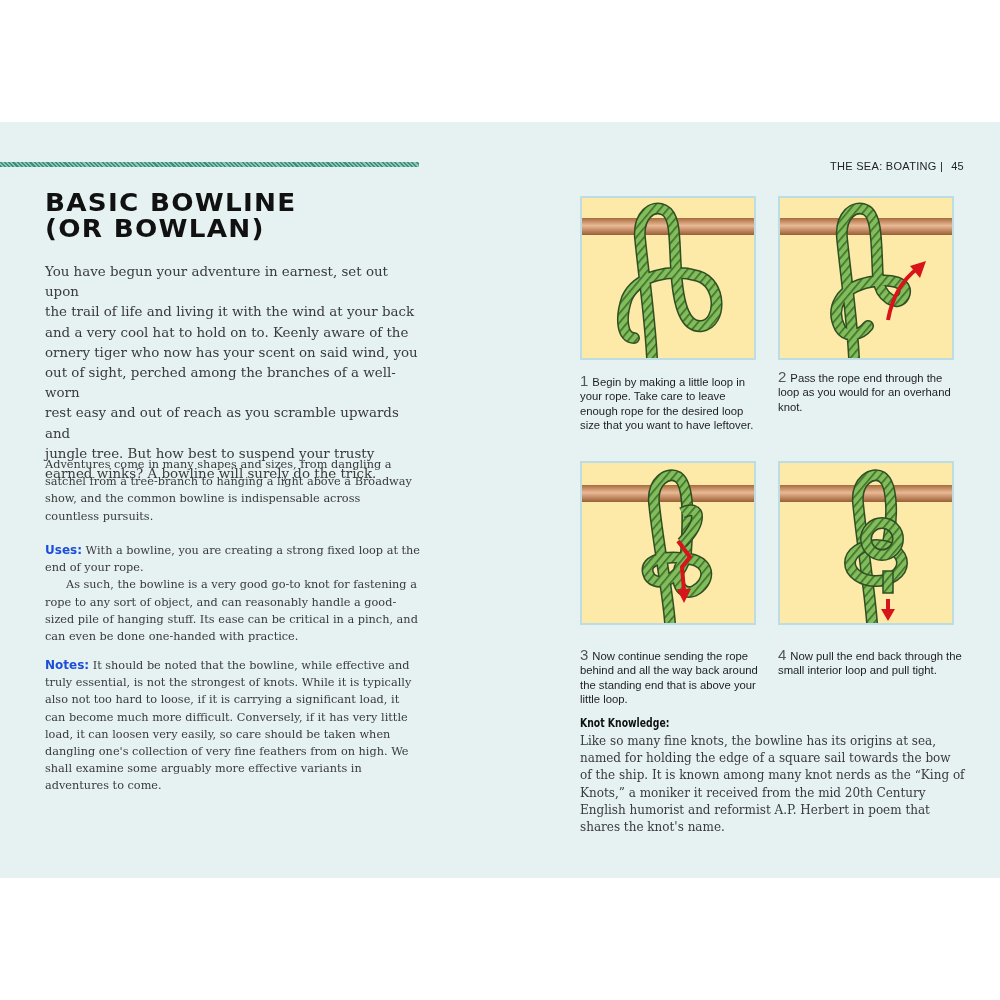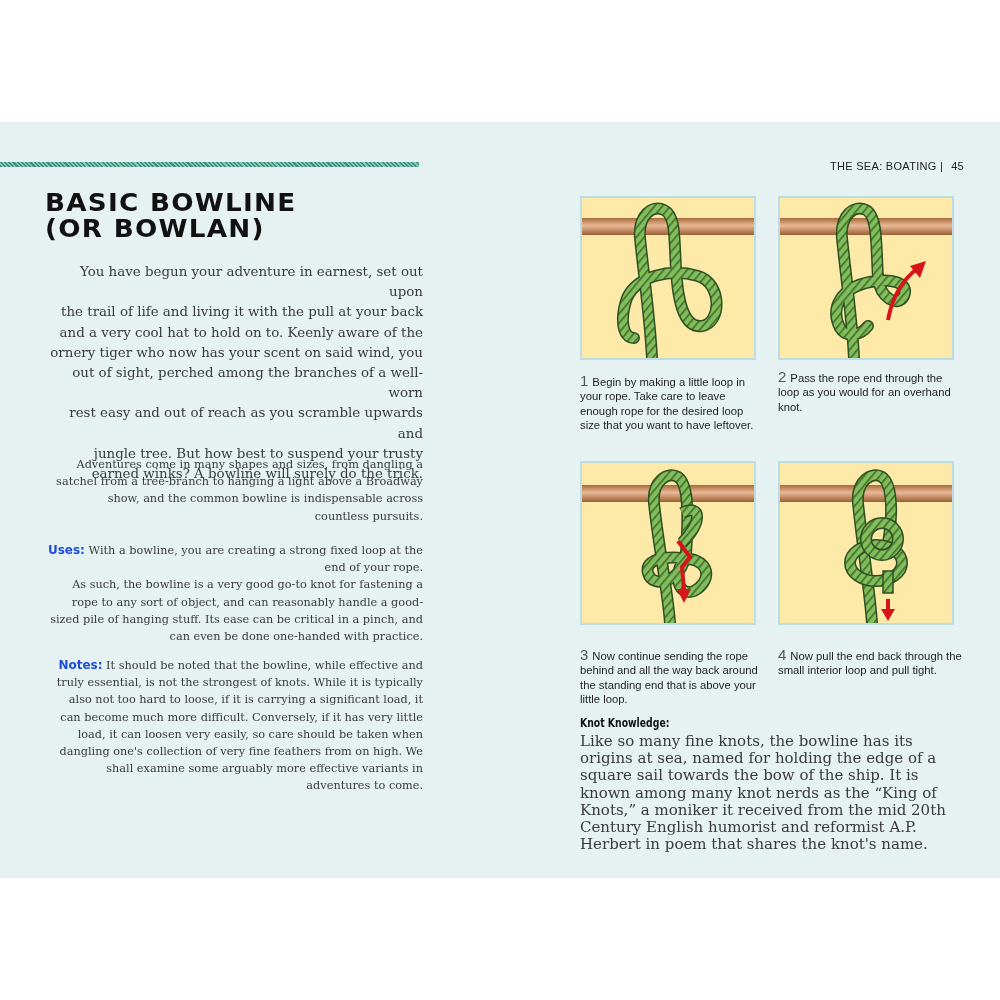--- a/index.html
+++ b/index.html
@@ -1,21 +1,21 @@
 <!DOCTYPE html>
 <html><head>
 <meta charset="utf-8">
 <style>
   html, body { margin: 0; padding: 0; }
   body { width: 1000px; height: 1000px; background: #ffffff; position: relative; overflow: hidden; font-family: "DejaVu Serif", serif; }
   .spread { position: absolute; left: 0; top: 122px; width: 1000px; height: 756px; background: #e6f2f2; }
   .rule { position: absolute; left: 0; top: 40px; width: 419px; height: 5px;
     background: repeating-linear-gradient(45deg, #3f8f7e 0 1.5px, #8cc6b6 1.5px 3px); }
   .title { position: absolute; left: 45px; top: 68px; margin: 0; font-family: "DejaVu Sans", sans-serif; font-weight: 900; font-size: 25px; line-height: 26px; letter-spacing: 1.2px; color: #111; transform: scaleX(1.05); transform-origin: left top; }
-  .left-col { position: absolute; left: 45px; width: 378px; color: #3a3a3a; text-align: right; }
+  .left-col { position: absolute; left: 45px; width: 378px; color: #3a3a3a; }
   .intro { top: 140px; font-size: 13.4px; line-height: 20.2px; }
   .intro p, .body p { margin: 0; }
   .body { font-size: 11.3px; line-height: 17.2px; }
   .p1 { top: 334px; }
   .uses { top: 420px; }
   .notes { top: 535px; }
   .lbl { font-family: "DejaVu Sans", sans-serif; font-weight: bold; color: #1d4ed8; font-size: 12px; }
   .indent { text-indent: 21px; }
   .header { position: absolute; right: 36px; top: 38px; font-family: "Liberation Sans", sans-serif; font-size: 11px; color: #222; letter-spacing: 0.3px; }
   .header .pg { margin-left: 8px; }
@@ -25,36 +25,36 @@
   .p-2 { left: 778px; top: 74px; }
   .p-3 { left: 580px; top: 339px; }
   .p-4 { left: 778px; top: 339px; }
   .cap { position: absolute; width: 185px; font-family: "Liberation Sans", sans-serif; font-size: 11.3px; line-height: 14.3px; color: #1e1e1e; }
   .cap .num { font-size: 15px; color: #555; margin-right: 4px; }
   .c-1 { left: 580px; top: 252px; }
   .c-2 { left: 778px; top: 248px; }
   .c-3 { left: 580px; top: 526px; }
   .c-4 { left: 778px; top: 526px; }
   .kk-title { position: absolute; left: 580px; top: 594px; font-family: "DejaVu Sans Condensed", "DejaVu Sans", sans-serif; font-weight: bold; font-size: 12px; color: #111; transform: scaleX(0.86); transform-origin: left top; }
-  .kk-body { position: absolute; left: 580px; top: 611px; width: 385px; font-size: 15px; line-height: 17.2px; color: #3a3a3a; margin: 0; }
+  .kk-body { position: absolute; left: 580px; top: 611px; width: 385px; font-size: 12px; line-height: 17.2px; color: #3a3a3a; margin: 0; }
 </style>
 </head>
 <body>
 
 <div class="spread">
   <div class="rule"></div>
 
   <h1 class="title">
     <span>BASIC BOWLINE</span><br>
     <span>(OR BOWLAN)</span>
   </h1>
 
   <div class="left-col intro">
     <p>You have begun your adventure in earnest, set out upon</p>
-    <p>the trail of life and living it with the pull at your back</p>
+    <p>the trail of life and living it with the wind at your back</p>
     <p>and a very cool hat to hold on to. Keenly aware of the</p>
     <p>ornery tiger who now has your scent on said wind, you</p>
     <p>out of sight, perched among the branches of a well-worn</p>
     <p>rest easy and out of reach as you scramble upwards and</p>
     <p>jungle tree. But how best to suspend your trusty</p>
     <p>earned winks? A bowline will surely do the trick.</p>
   </div>
 
   <div class="left-col body p1">
     <p>Adventures come in many shapes and sizes, from dangling a</p>

